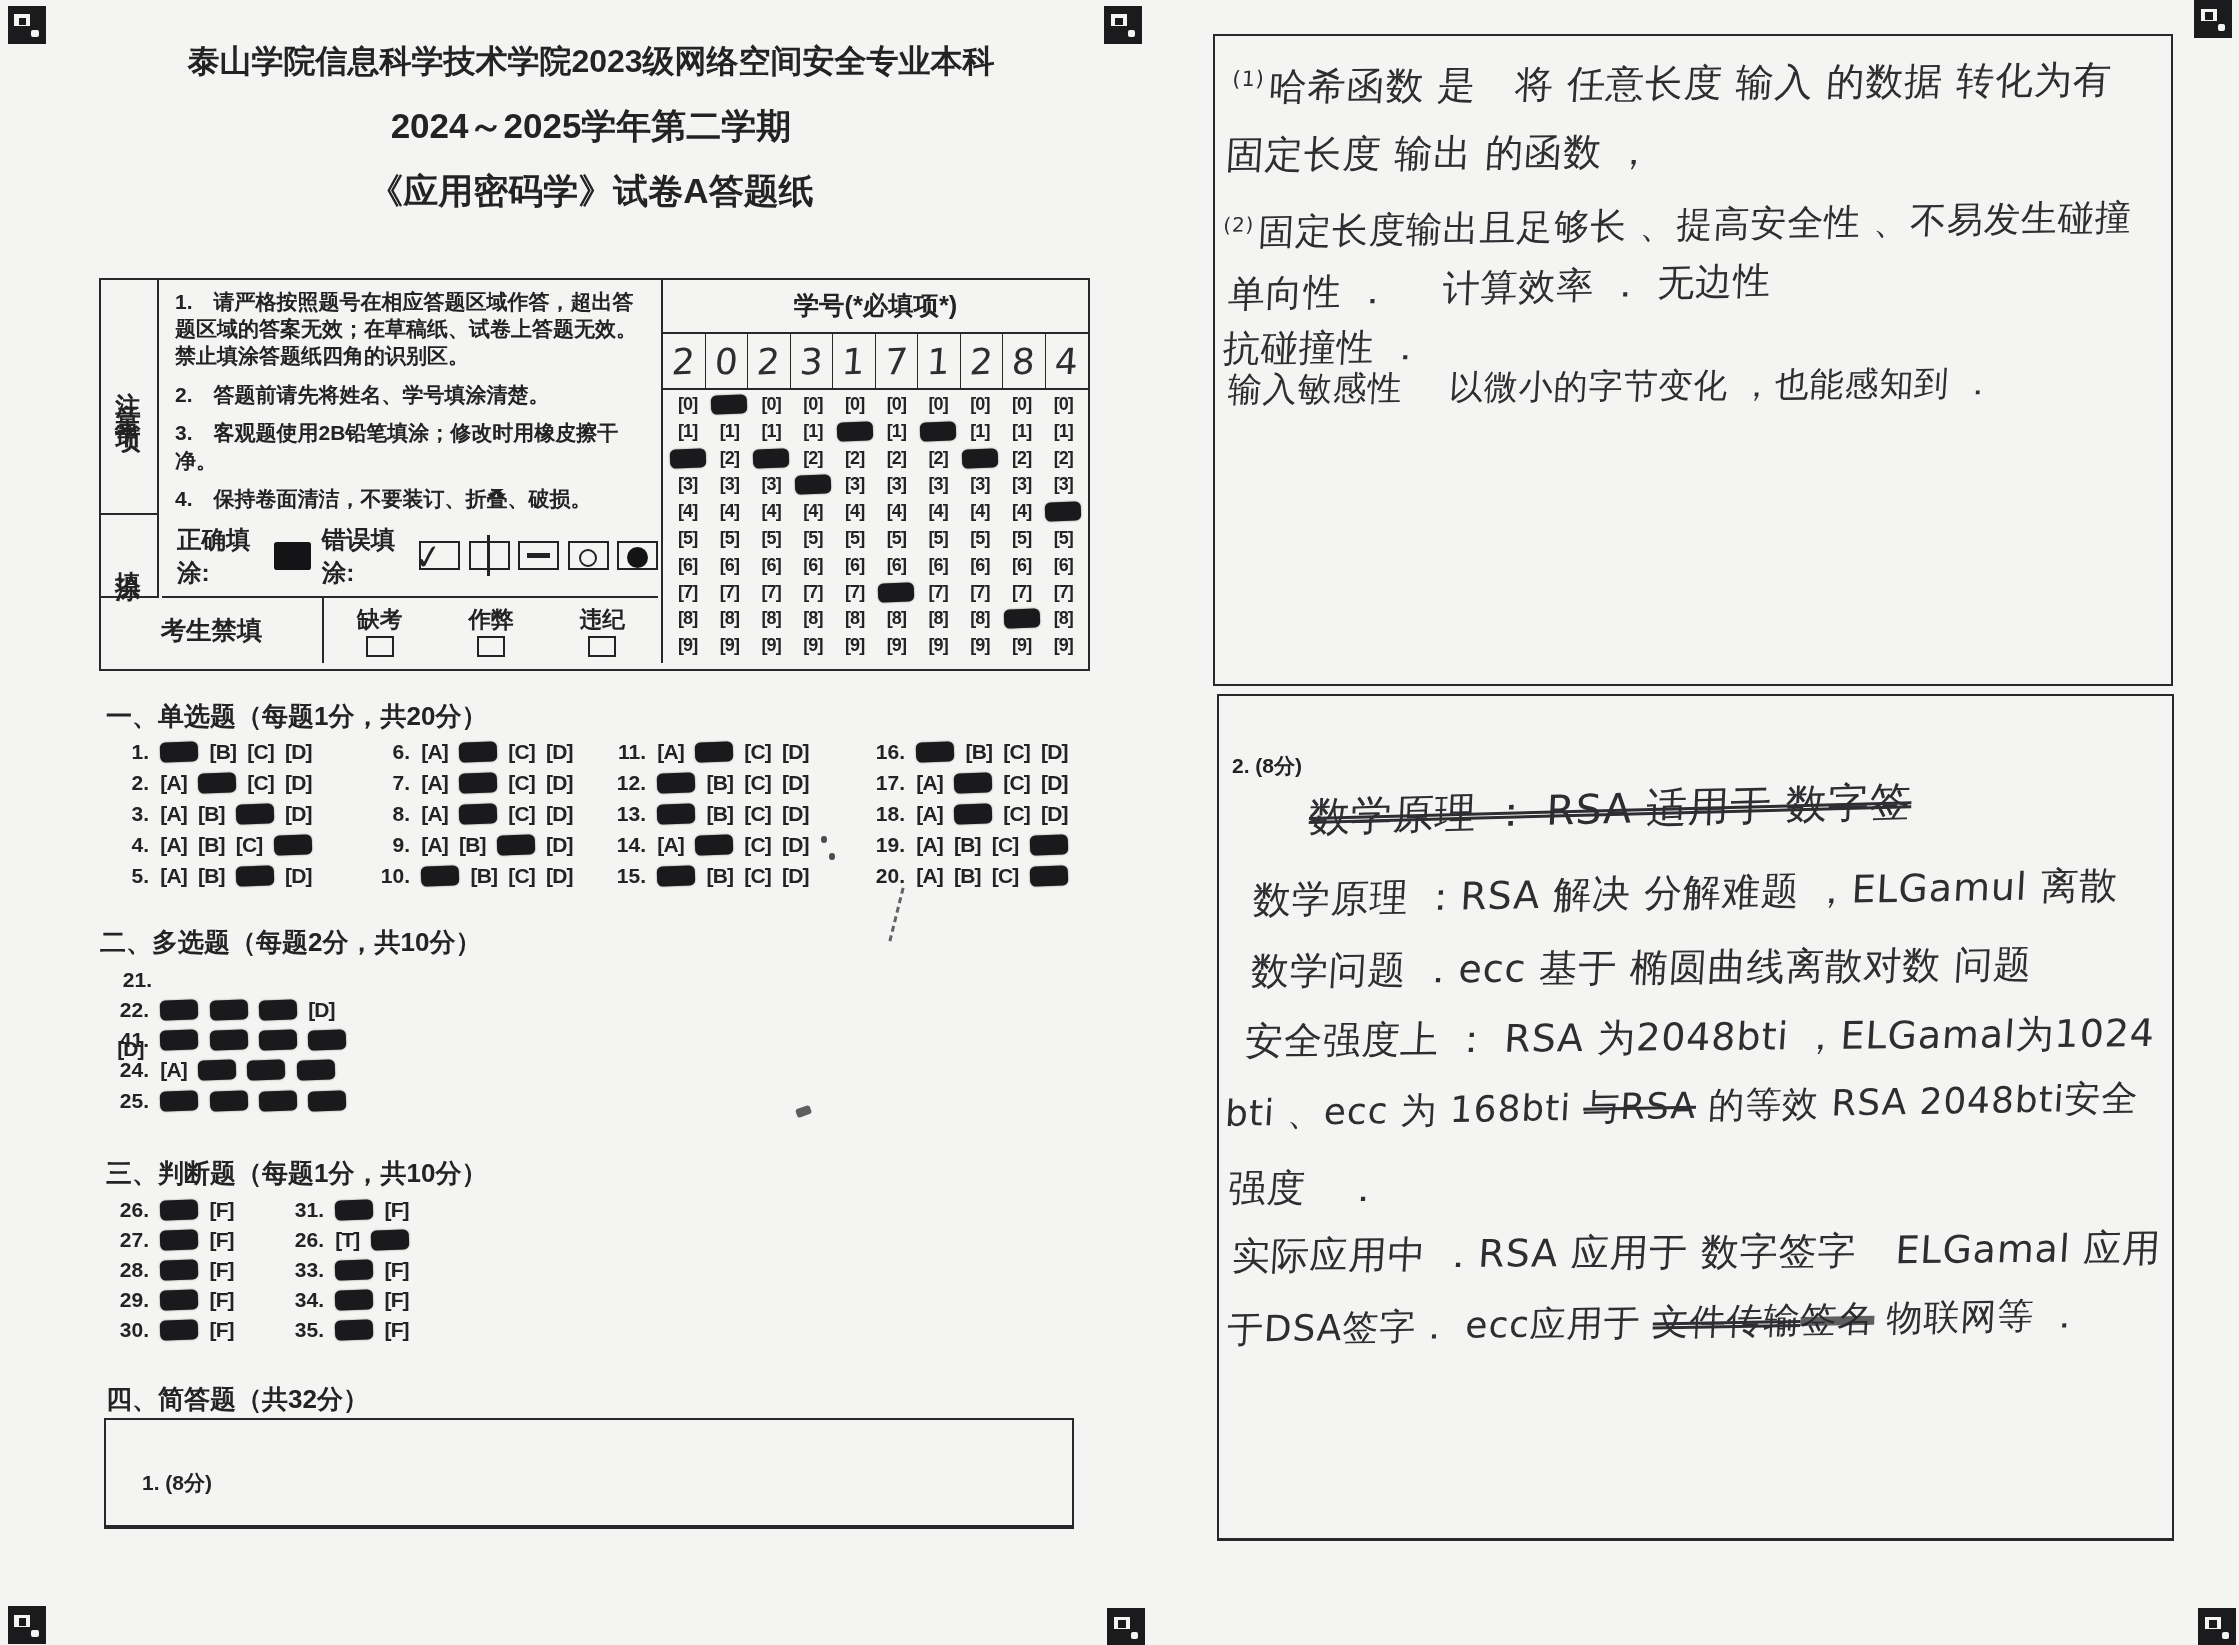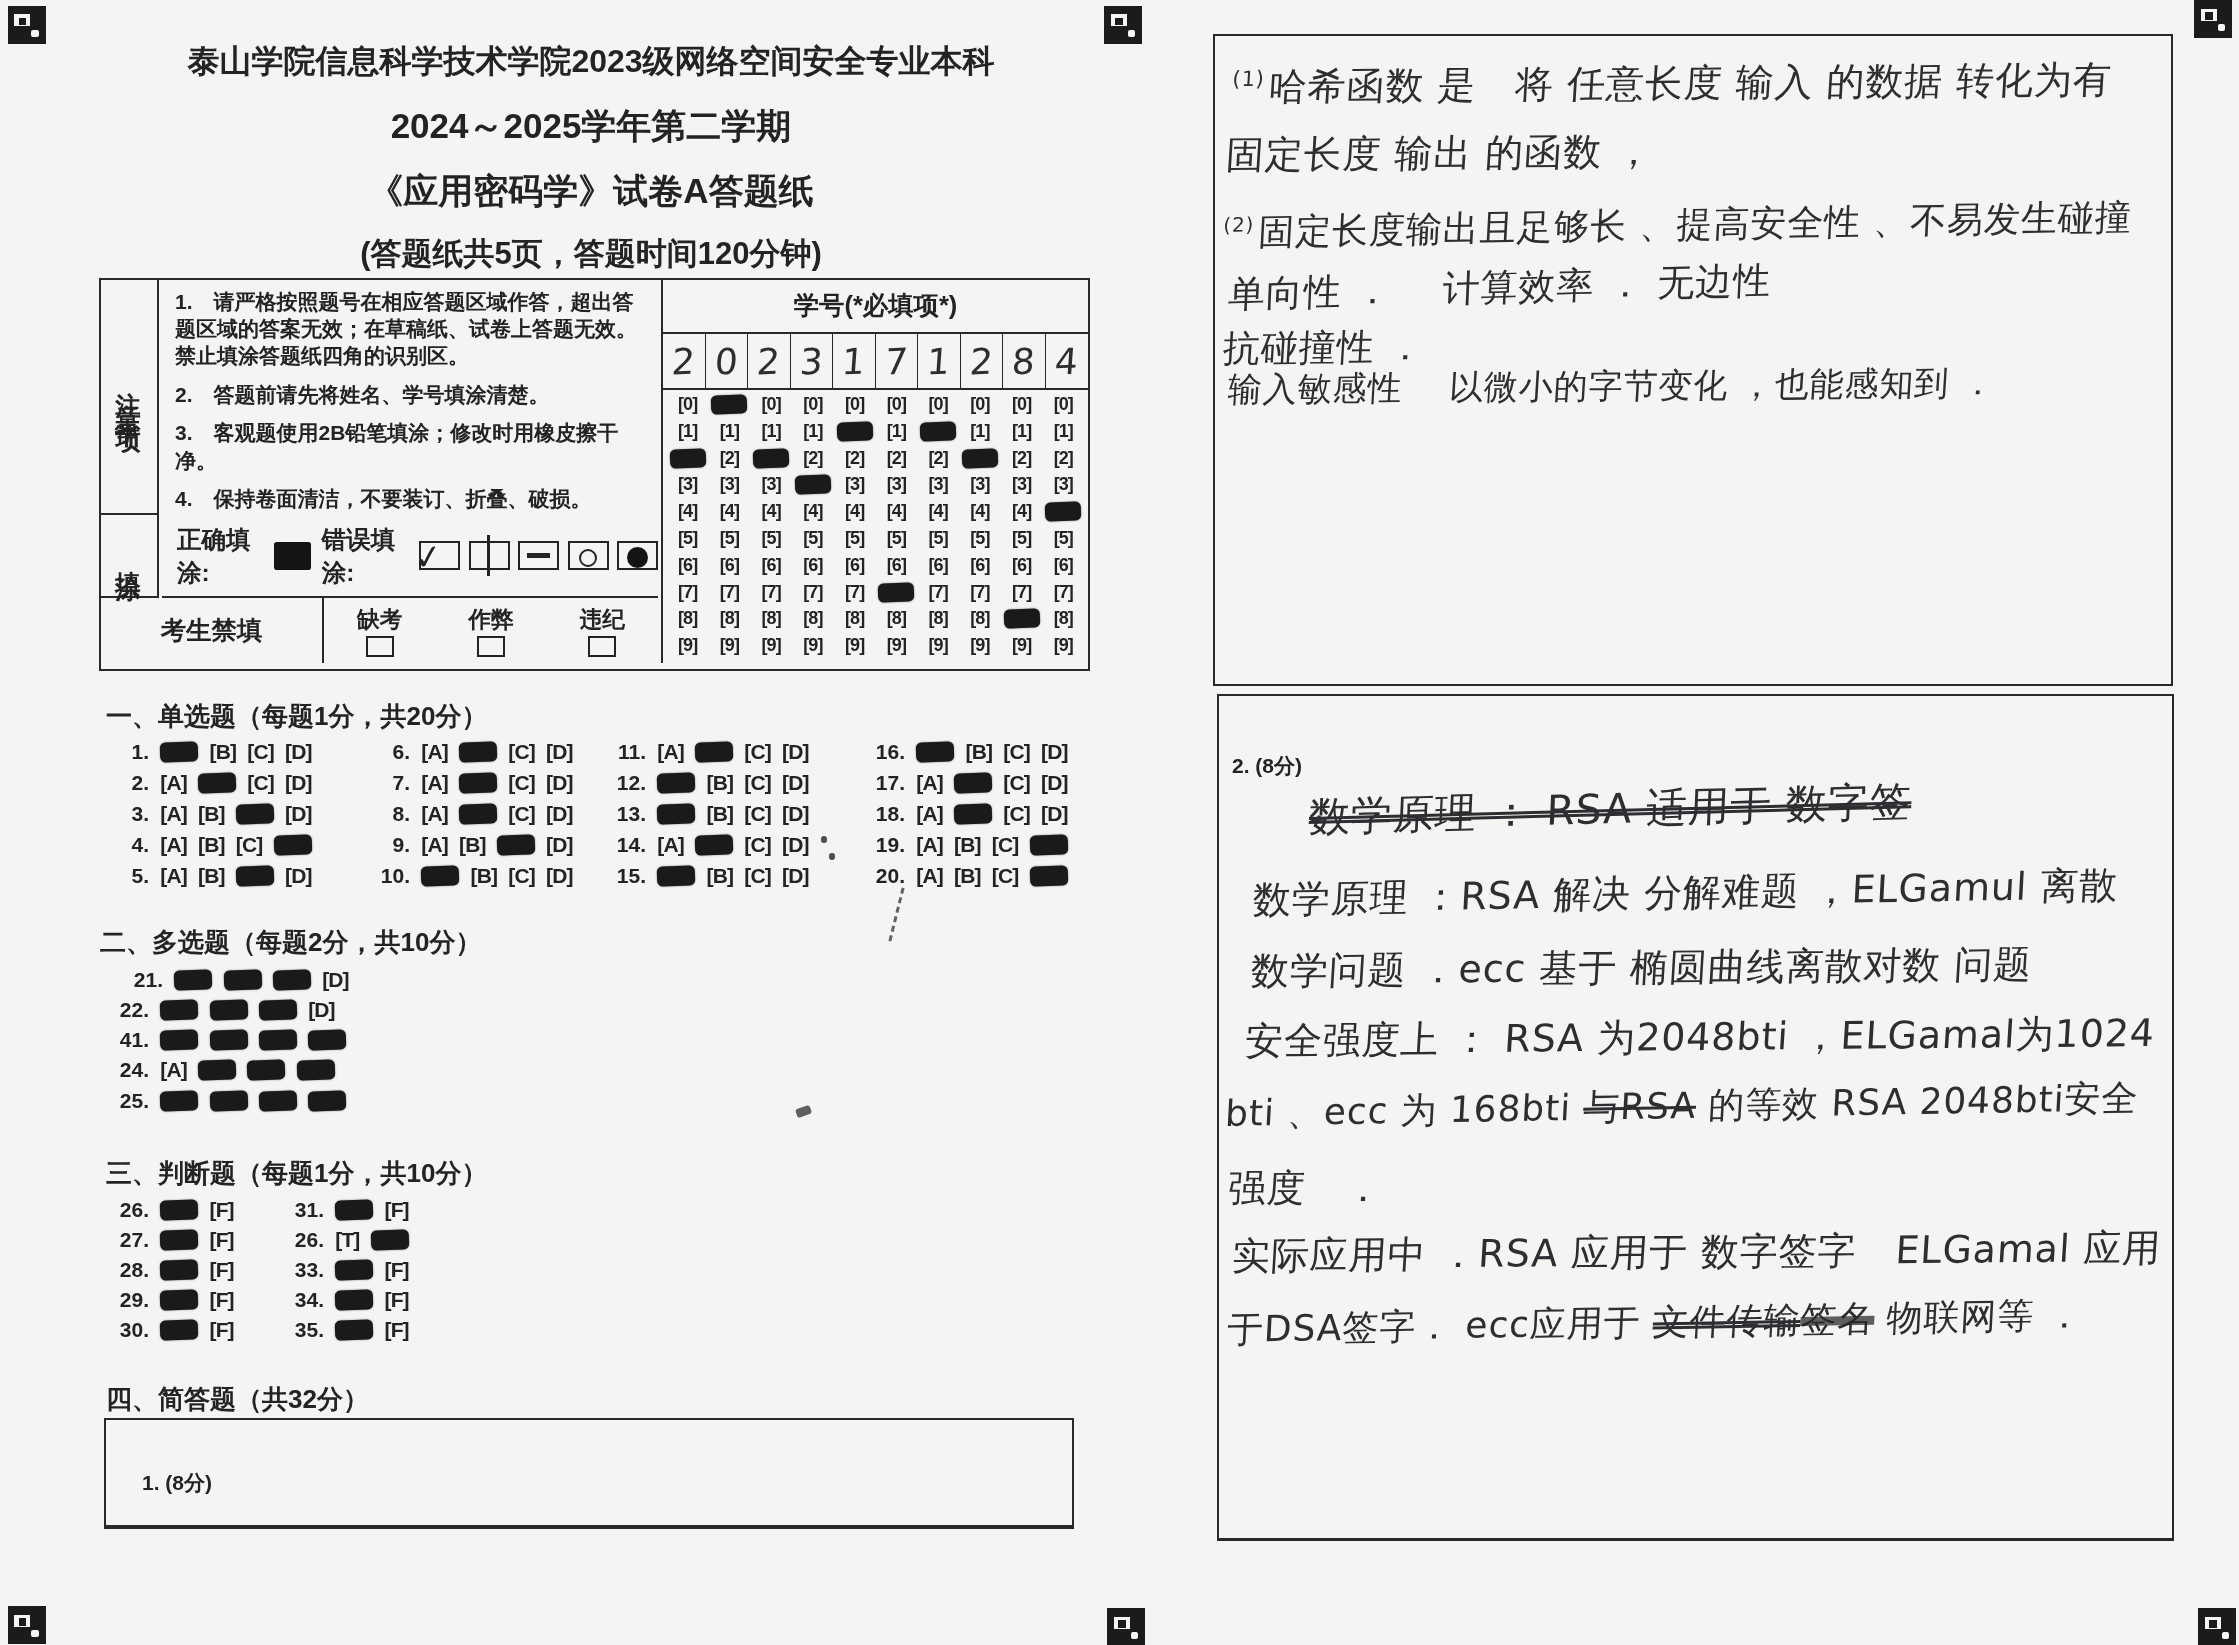--- a/index.html
+++ b/index.html
@@ -117,21 +117,20 @@
   <div class="reg" style="left:2198px;top:1608px;">
       <div class="q"></div>
     </div>
 
   <div id="leftpage" class="abs" style="left:0;top:0;width:1120px;height:1646px;">
 
     <div class="title-block">
       <p class="t1">泰山学院信息科学技术学院2023级网络空间安全专业本科</p>
       <p class="t2">2024～2025学年第二学期</p>
       <p class="t3">《应用密码学》试卷A答题纸</p>
-      <p class="t4">(答题纸共5页，答题时间120分钟)</p>
     </div>
 
     <div class="info-table">
       <div class="notice-label vtext">注意事项</div>
       <div class="notice-items">
         <p>1.　请严格按照题号在相应答题区域作答，超出答题区域的答案无效；在草稿纸、试卷上答题无效。禁止填涂答题纸四角的识别区。</p>
         <p>2.　答题前请先将姓名、学号填涂清楚。</p>
         <p>3.　客观题使用2B铅笔填涂；修改时用橡皮擦干净。</p>
         <p>4.　保持卷面清洁，不要装订、折叠、破损。</p>
       </div>
@@ -661,21 +660,21 @@
         <span class="opt">[C]</span>
         <div class="blob"></div>
       </div>
       <div class="q-item" style="left: 862px; top: 864px;">
         <span class="qno">20.</span>
         <span class="opt">[A]</span>
         <span class="opt">[B]</span>
         <span class="opt">[C]</span>
         <div class="blob"></div>
       </div>
-      <div class="q-item" style="left: 120px; top: 968px;">
+      <div class="q-item" style="left: 109px; top: 968px; flex-direction: column;">
         <span class="qno">21.</span>
         <div class="blob"></div>
         <div class="blob"></div>
         <div class="blob"></div>
         <span class="opt">[D]</span>
       </div>
       <div class="q-item" style="left: 106px; top: 998px;">
         <span class="qno">22.</span>
         <div class="blob"></div>
         <div class="blob"></div>

